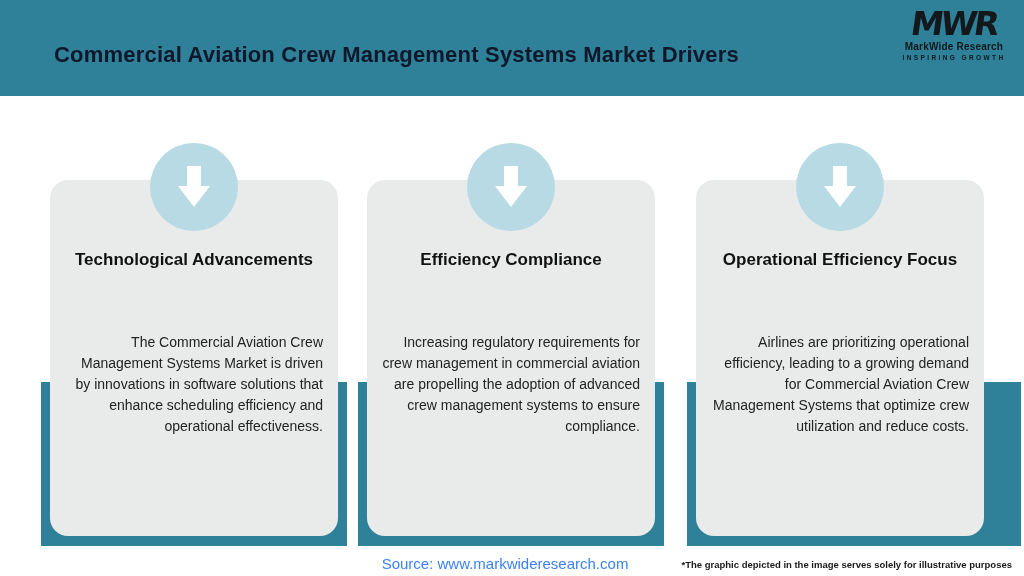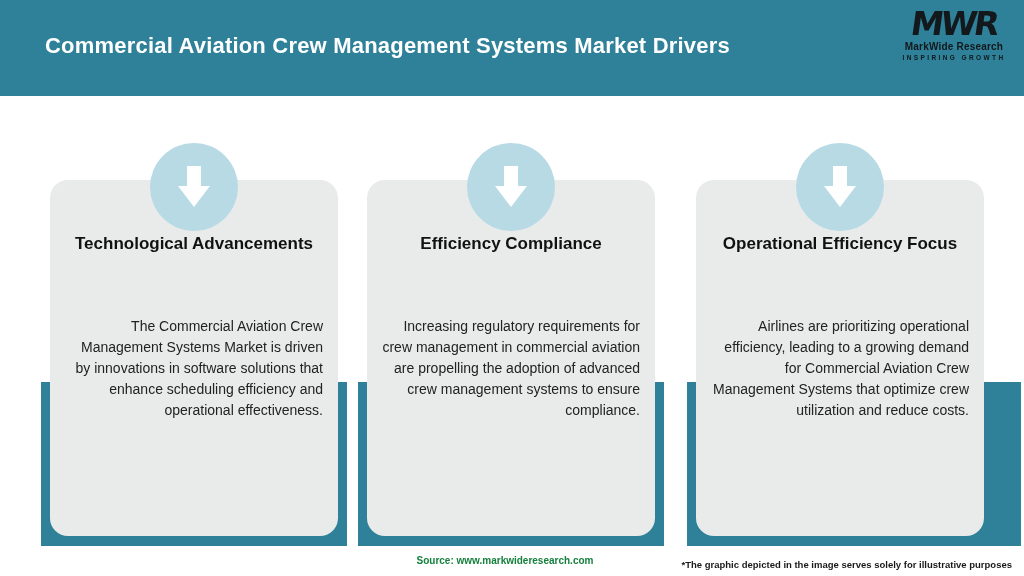--- a/index.html
+++ b/index.html
@@ -7,22 +7,22 @@
     position:relative; width:1024px; height:576px; overflow:hidden;
     background:#ffffff; font-family:"Liberation Sans", sans-serif;
   }
 
   
   .header {
     position:absolute; top:0; left:0; width:1024px; height:96px;
     background:#2E8198;
   }
   .header-title {
-    position:absolute; left:38px; top:26px; margin:7px;
-    color:#ffffff; font-size:22px; font-weight:bold; letter-spacing:0.2px;
+    position:absolute; left:38px; top:26px; margin:16px;
+    color:#0f172a; font-size:22px; font-weight:bold; letter-spacing:0.2px;
     white-space:nowrap;
   }
   .logo {
     position:absolute; right:12px; top:7px; width:116px;
     text-align:center; color:#12181c; line-height:1;
   }
   .logo-acronym {
     display:inline-block; font-family:"DejaVu Sans", sans-serif;
     font-size:33px; font-weight:bold; letter-spacing:-3px;
     transform:skewX(-8deg); margin-bottom:2px;
@@ -45,32 +45,32 @@
   .card {
     position:absolute; left:0; top:0; width:288px; height:356px;
     background:#E9EBEB; border-radius:18px; z-index:1;
   }
   .icon-circle {
     position:absolute; top:-37px; left:50%; transform:translateX(-50%);
     width:88px; height:88px; border-radius:50%; background:#B7DAE5;
     display:flex; align-items:center; justify-content:center; z-index:2;
   }
   .card-title {
-    margin:55px 6px 0; text-align:center;
+    margin:71px 6px 0; text-align:center;
     font-size:17px; font-weight:bold; color:#111111; line-height:1;
   }
   .card-desc {
     margin:64px 0 0; padding:0 15px;
     font-size:14px; line-height:21px; color:#222222; text-align:right;
   }
 
   
   .footer-source {
     position:absolute; top:555px; left:0; width:1010px; text-align:center;
-    font-size:10px; font-weight:bold; color:#15803d;
+    font-size:15px; font-weight:normal; color:#3b82f6;
   }
   .footer-disclaimer {
     position:absolute; top:559px; right:12px;
     font-size:9.5px; color:#1a1a1a;font-weight:bold;
   }
 </style>
 </head>
 <body>
 
 <div class="page">

